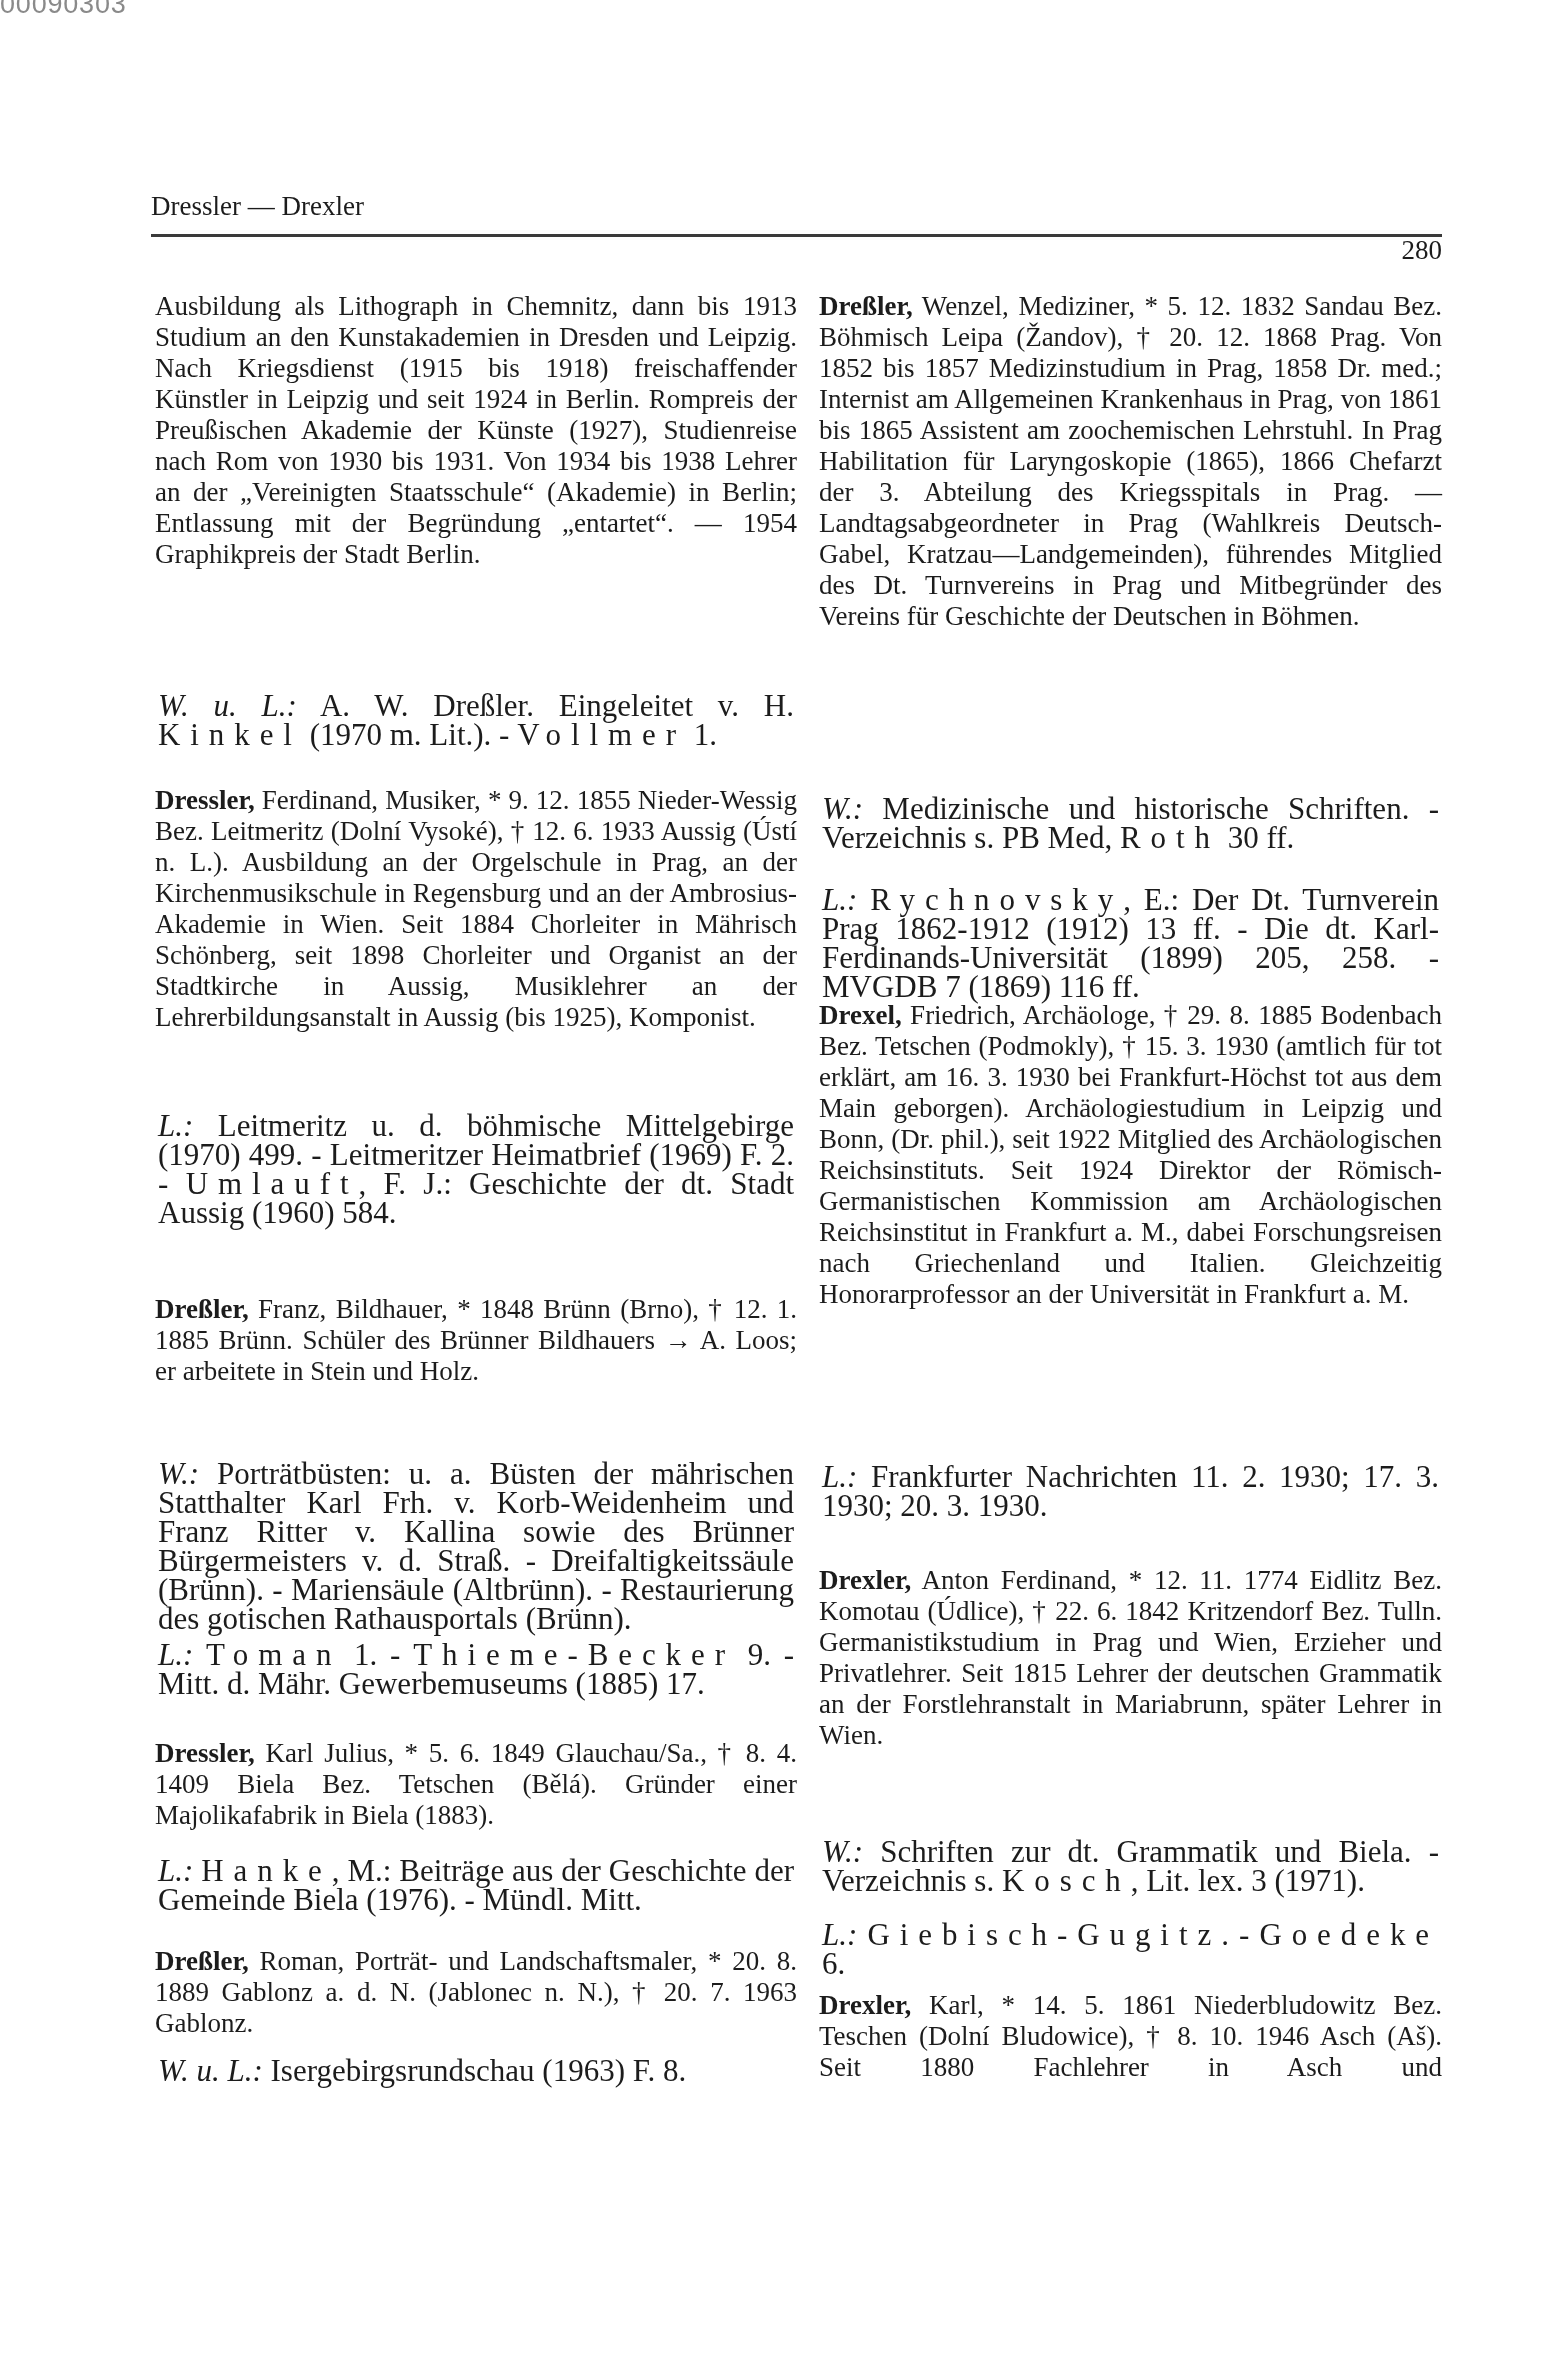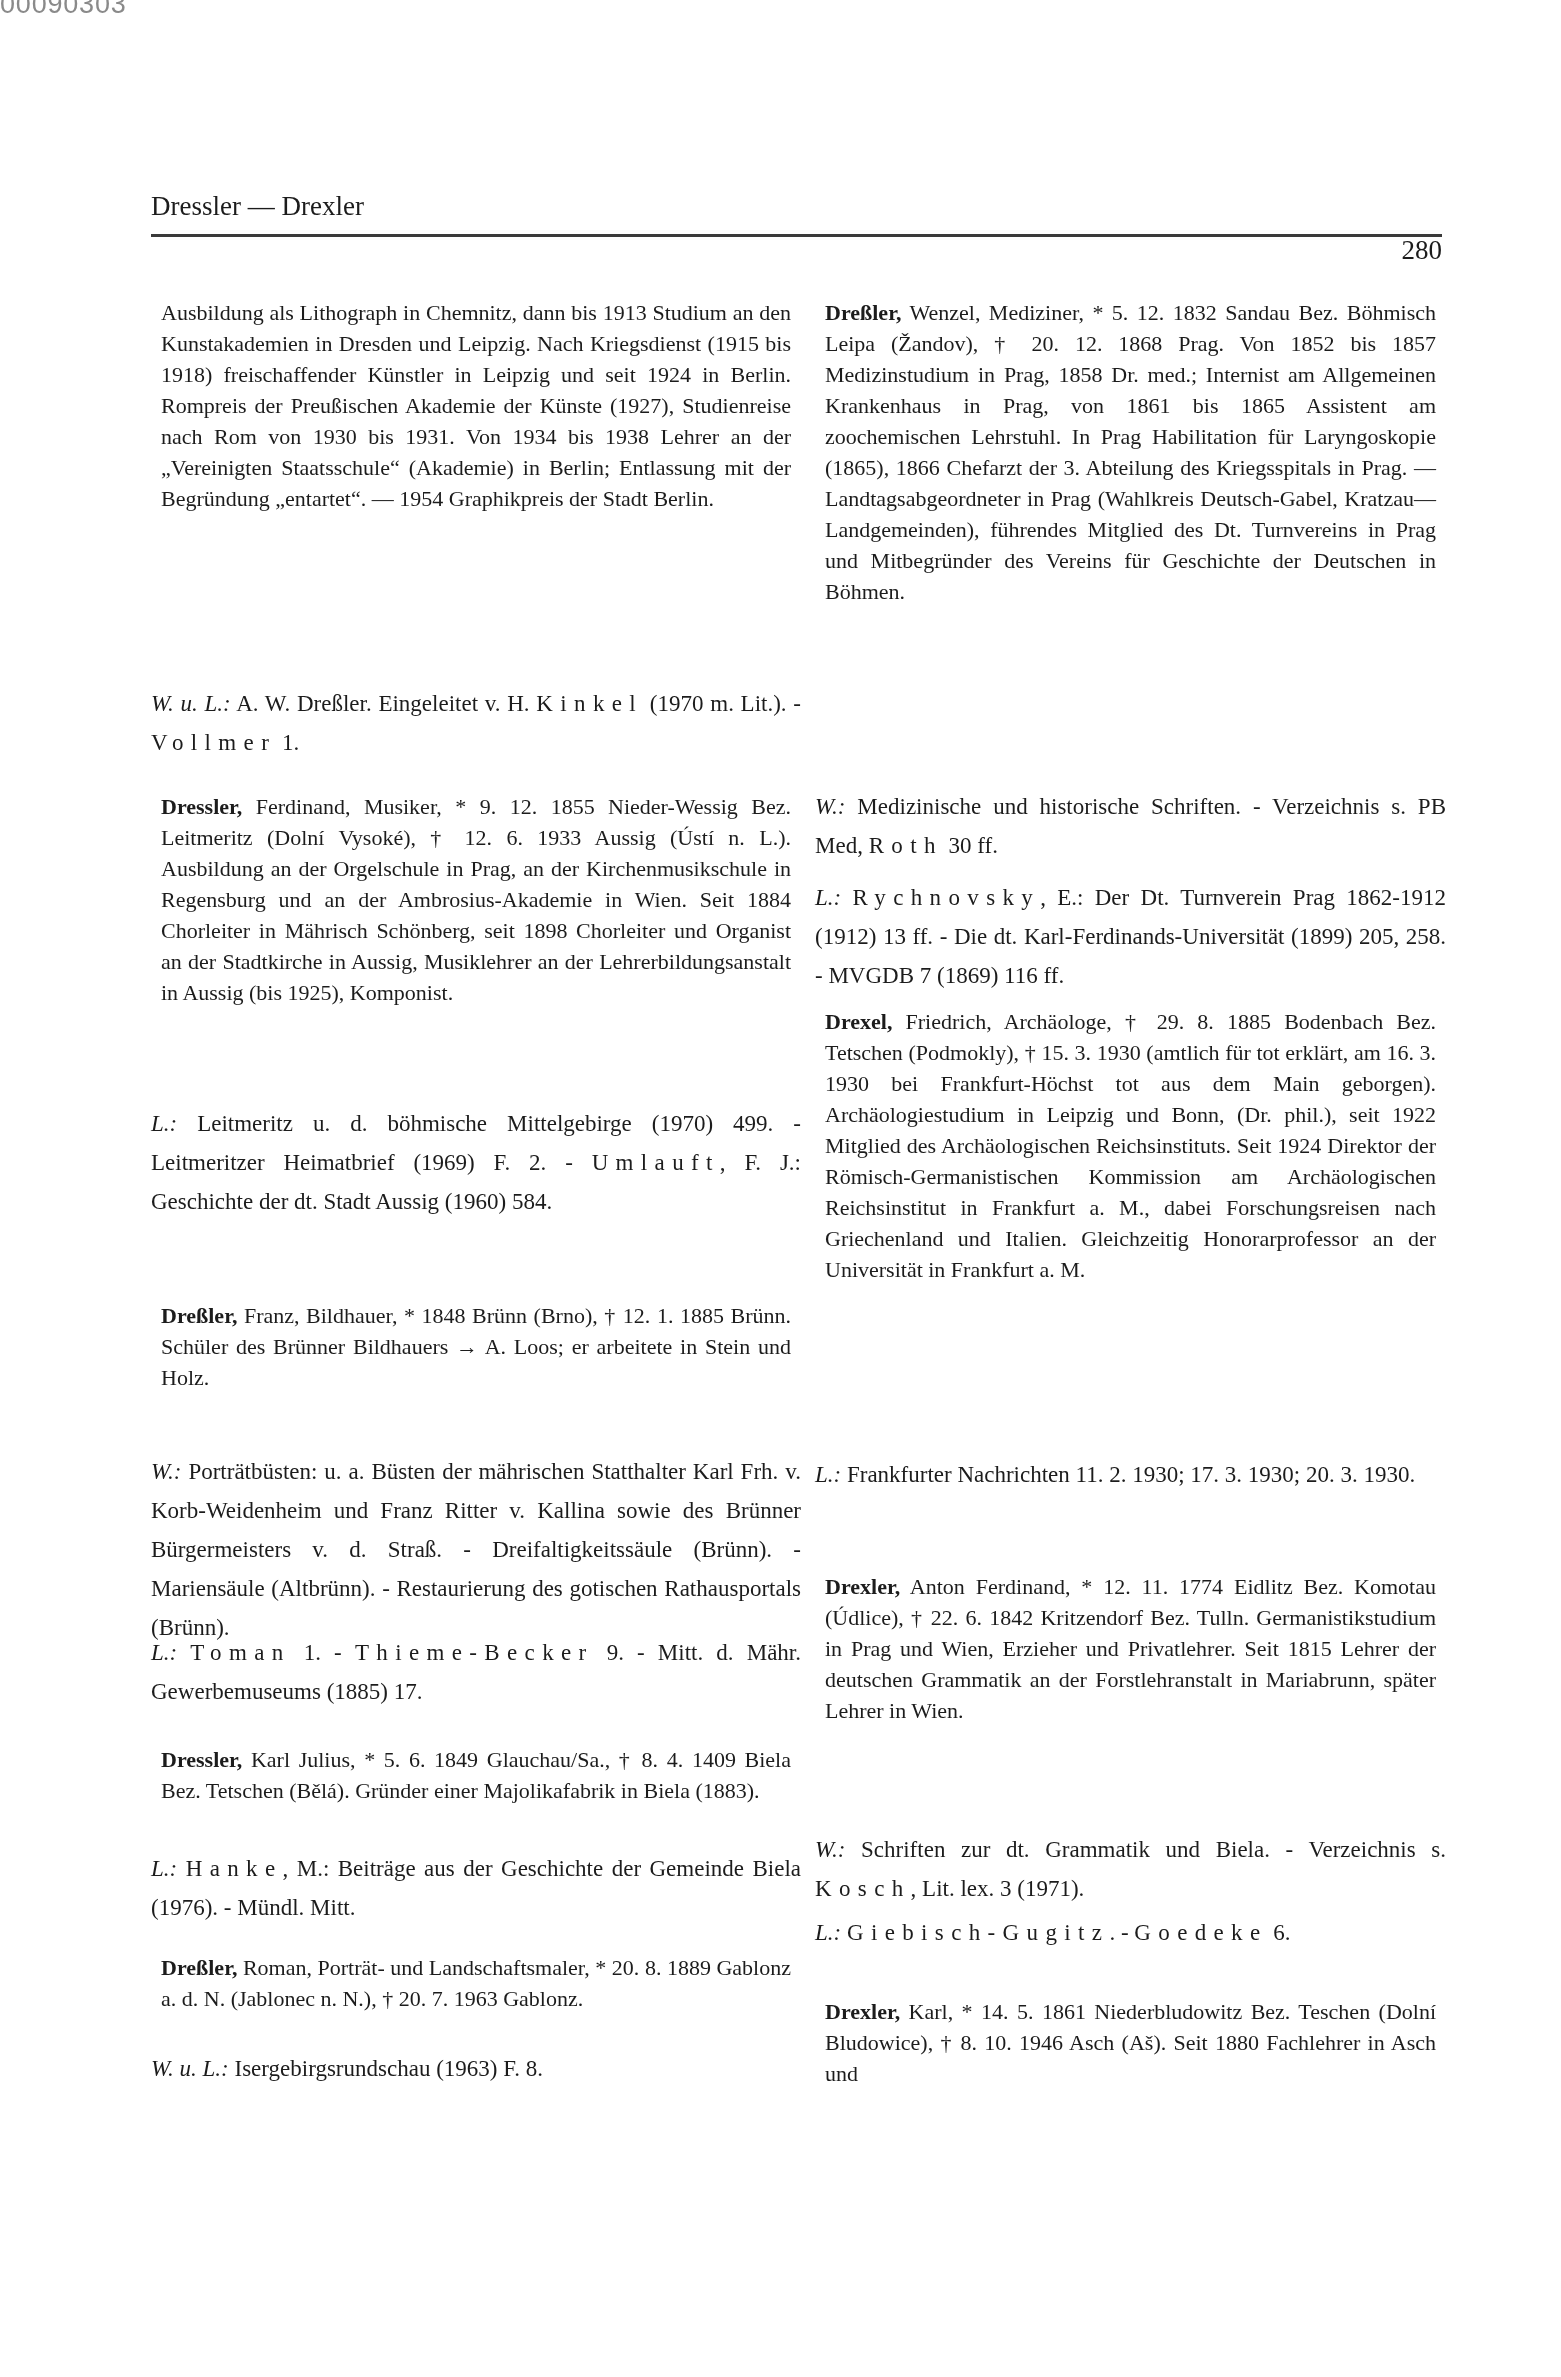--- a/index.html
+++ b/index.html
@@ -8,22 +8,22 @@
   .scan-id { position:absolute; left:0; top:-11px; font-family:"Liberation Sans", sans-serif;
              font-size:27px; color:#8a8a8a; letter-spacing:0.8px; }
   .running-head { position:absolute; left:151px; top:191px; width:1291px; height:40px; }
   .running-title { position:absolute; left:0; top:0; font-size:27px; }
   .page-number { position:absolute; right:0; top:0; font-size:27px;margin-top:44px; }
   .head-rule { position:absolute; left:151px; top:234px; width:1291px; height:3.2px; background:#3a3a3a; }
   .col { position:absolute; width:650px; }
   .col.left { left:151px; }
   .col.right { left:815px; width:631px; }
   .blk { position:absolute; left:0; width:100%; }
-  .body-text { font-size:22px; line-height:31px; text-align:justify; text-align-last:left; margin:10px; }
-  .small-text { font-size:23px; line-height:39px; text-align:justify; text-align-last:left; margin:0; }
+  .body-text { font-size:27px; line-height:31px; text-align:justify; text-align-last:left; margin:4px; }
+  .small-text { font-size:31px; line-height:29px; text-align:justify; text-align-last:left; margin:7px; }
   .lemma { font-weight:bold; }
   .spaced { letter-spacing:0.32em; }
   .abbr { font-style:italic; }
 </style>
 </head>
 <body>
 
 <div class="scan-id">00090303</div>
 
 <div class="running-head">

